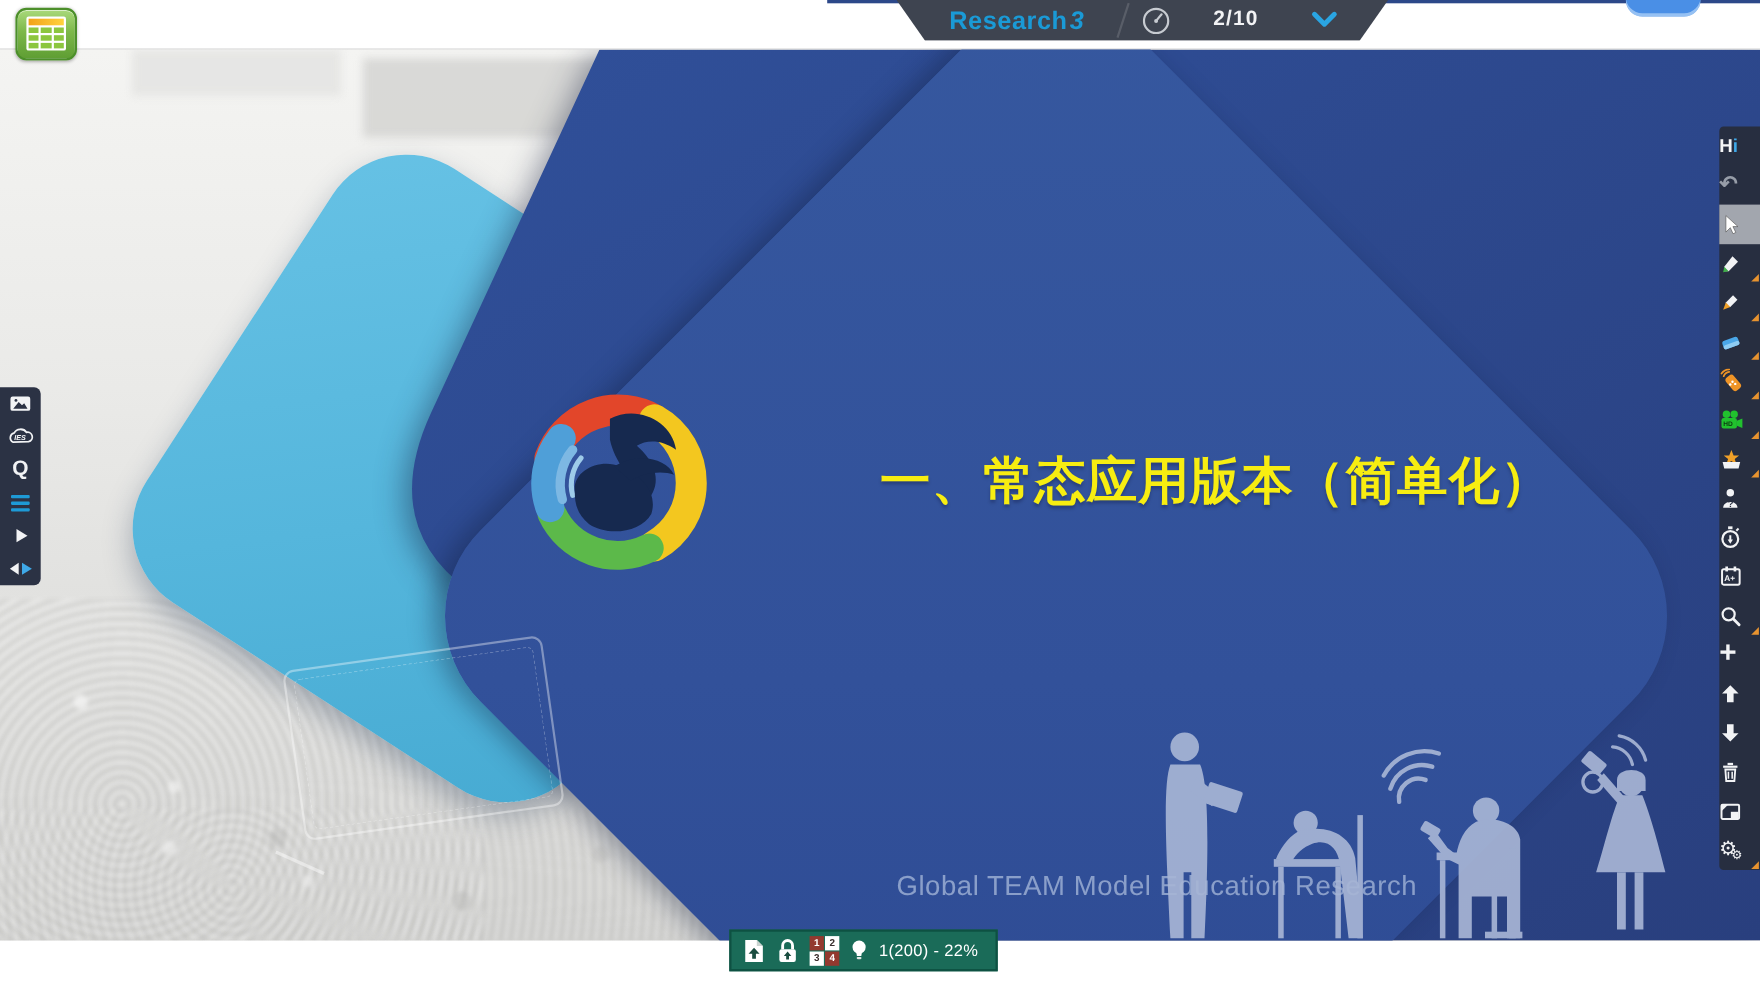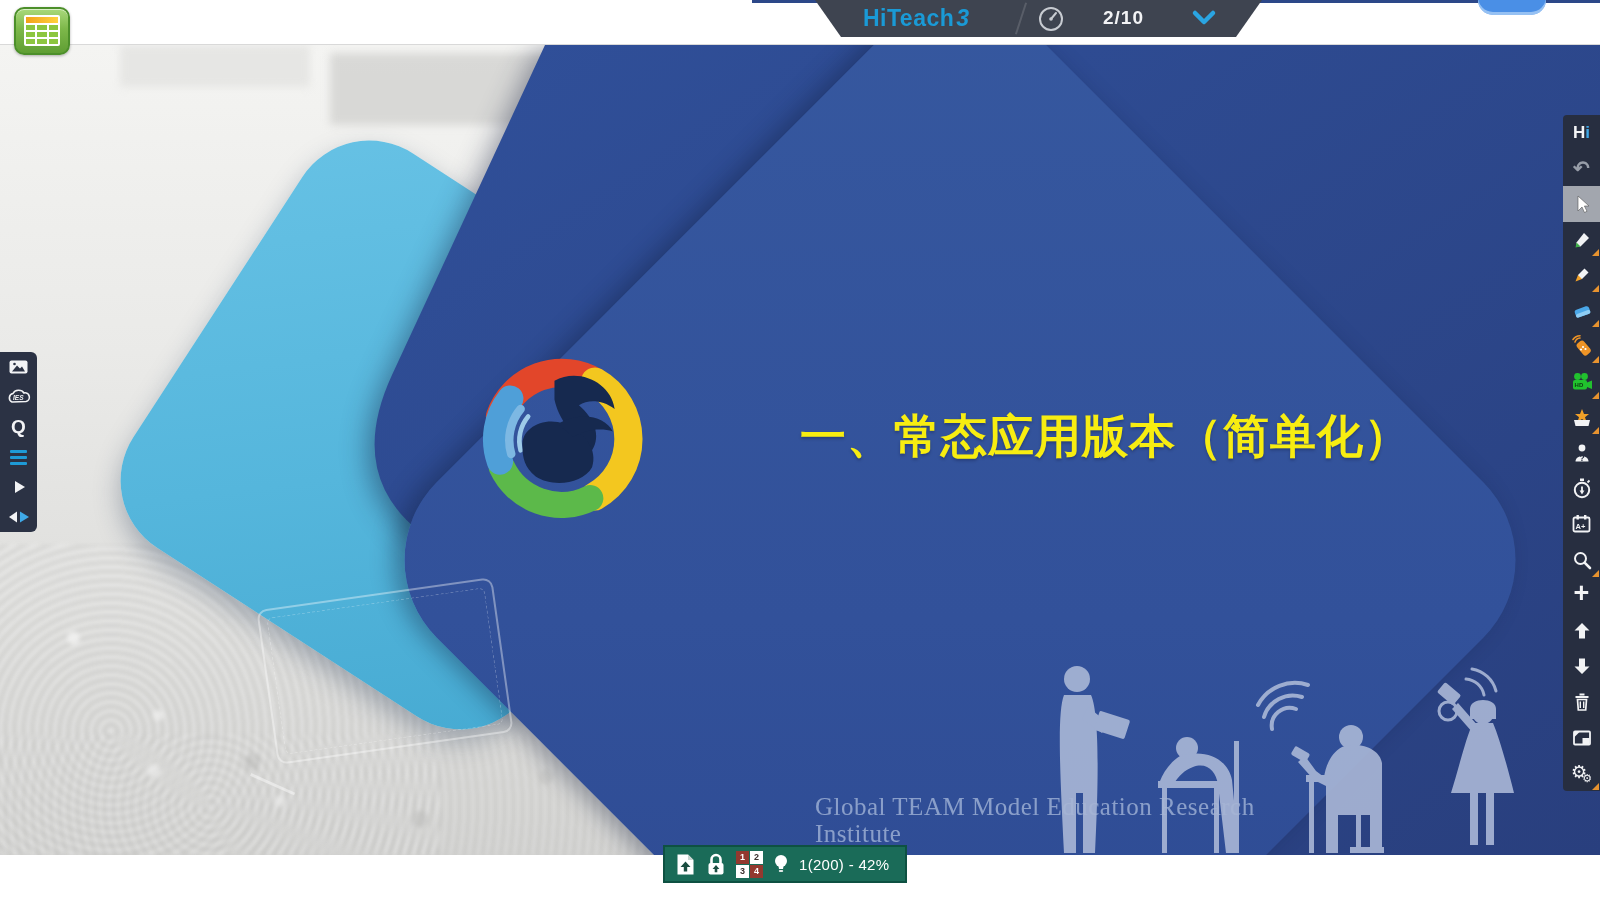--- a/index.html
+++ b/index.html
@@ -1,19 +1,19 @@
 <!DOCTYPE html>
 <html><head>
 <meta charset="utf-8">
 <style>
   html,body{margin:0;padding:0;background:#fff;overflow:hidden;}
   .stage{position:relative;width:1600px;height:900px;background:#ffffff;font-family:"Liberation Sans",sans-serif;overflow:hidden;}
 
   
-  .slide{position:absolute;left:0;top:45px;width:1600px;height:810px;overflow:hidden;background:linear-gradient(180deg,#f4f4f2 0%,#eaeae8 38%,#dfdfdd 68%,#d0d0ce 100%);box-shadow:0 -1px 0 rgba(0,0,0,.15);font-family:Liberation Serif, serif;}
+  .slide{position:absolute;left:0;top:45px;width:1600px;height:810px;overflow:hidden;background:linear-gradient(180deg,#f4f4f2 0%,#eaeae8 38%,#dfdfdd 68%,#d0d0ce 100%);box-shadow:0 -1px 0 rgba(0,0,0,.15);}
   .bblock{position:absolute;filter:blur(4px);opacity:.75;}
   .foliage{position:absolute;background:
      radial-gradient(circle at 22% 30%, rgba(255,255,255,.8) 0 6px, transparent 7px),
      radial-gradient(circle at 60% 70%, rgba(160,160,158,.5) 0 8px, transparent 9px),
      radial-gradient(circle at 40% 55%, rgba(255,255,255,.7) 0 5px, transparent 6px),
      radial-gradient(circle at 78% 35%, rgba(170,170,168,.45) 0 7px, transparent 8px),
      repeating-radial-gradient(circle at 30% 60%, rgba(255,255,255,.45) 0 4px, rgba(176,176,174,.35) 4px 9px);
      filter:blur(2px);opacity:.65;}
   .cyan-square{position:absolute;left:180px;top:155px;width:470px;height:470px;border-radius:80px;
      background:linear-gradient(140deg,#67c2e5 0%,#55b6dc 55%,#46aad2 100%);
@@ -43,21 +43,21 @@
 
   
   .grid-icon{position:absolute;left:14px;top:7px;width:56px;height:48px;border-radius:10px;background:linear-gradient(180deg,#a9d97b 0%,#7db84a 45%,#5f9e33 100%);border:2px solid #4c8f2a;box-shadow:inset 0 1px 0 rgba(255,255,255,.6),0 1px 3px rgba(0,0,0,.3);box-sizing:border-box;}
   .grid-icon .tbl{position:absolute;left:8px;top:6px;width:36px;height:31px;background:#fff;border-radius:2px;padding:2px;box-sizing:border-box;}
   .grid-icon .hdr{height:6px;background:linear-gradient(90deg,#f2a219,#ffd23e);margin-bottom:2px;}
   .grid-icon .cells{display:grid;grid-template-columns:repeat(3,1fr);grid-template-rows:repeat(3,1fr);gap:2px;height:19px;}
   .grid-icon .cells span{background:#8cc63f;display:block;}
 
   
   .right-bar{position:absolute;left:1563px;top:115px;width:37px;height:676px;background:#272e40;border-radius:4px 0 0 4px;display:flex;flex-direction:column;}
-  .rcell{position:relative;flex:1;display:flex;align-items:center;justify-content:center;}
+  .rcell{position:relative;flex:1;display:flex;align-items:center;justify-content:flex-start;}
   .rcell.sel{background:#a2a6ae;}
   .tri::after{content:"";position:absolute;right:1px;bottom:1px;border-left:7px solid transparent;border-bottom:7px solid #e8932f;}
   .hi-logo{font-size:17px;font-weight:bold;color:#f4f5f7;}
   .hi-logo .i{color:#3fa9e8;}
   .undo-glyph{font-size:20px;color:#979da8;font-weight:bold;line-height:1;}
   .plus-glyph{font-size:27px;color:#f2f3f5;font-weight:bold;line-height:1;margin-top:-3px;}
   .gear-glyph{font-size:18px;color:#f2f3f5;line-height:1;}
   .gear-glyph .small{font-size:11px;margin-left:-5px;vertical-align:-4px;display:inline-block;}
 
   .left-bar{position:absolute;left:0;top:352px;width:37px;height:180px;background:#2b3244;border-radius:0 6px 6px 0;display:flex;flex-direction:column;}
@@ -116,21 +116,20 @@
         <path d="M96,84 C120,70 146,76 154,92 C142,88 124,90 112,98 Z"></path>
       </g>
     </svg>
 
     <div class="slide-title">
       <div>一、常态应用版本（简单化）</div>
     </div>
 
     <div class="footer-text">
       <div>Global TEAM Model Education Research</div>
-      <div>Institute</div>
     </div>
 
     <svg class="silhouettes" width="510" height="202" viewBox="0 0 510 202">
       <g fill="#a7b5d5">
         <circle cx="57" cy="26" r="13"></circle>
         <path d="M44,42 C37,60 40,120 44,200 L56,200 L56,140 L63,140 L63,200 L75,200 C79,120 79,60 71,42 Z"></path>
         <path d="M68,54 L88,70 L82,80 L62,66 Z"></path>
         <rect x="76" y="62" width="32" height="20" rx="2" transform="rotate(18 92 72)"></rect>
         <rect x="138" y="128" width="66" height="7"></rect>
         <rect x="142" y="135" width="5" height="65"></rect>
@@ -179,21 +178,21 @@
           <span></span>
           <span></span>
           <span></span>
           <span></span>
           <span></span>
         </div>
     </div>
   </div>
 
   <div class="topbar">
-    <div class="brand"><span>HiTeach</span><span class="suf">3</span></div>
+    <div class="brand"><span>Research</span><span class="suf">3</span></div>
     <div class="tb-sep"></div>
     <svg class="tb-clock" width="28" height="28" viewBox="0 0 28 28">
       <circle cx="14" cy="14" r="11" fill="none" stroke="#c7cbd1" stroke-width="2"></circle>
       <path d="M14,14 L19,8" stroke="#c7cbd1" stroke-width="2" stroke-linecap="round"></path>
       <circle cx="14" cy="14" r="1.8" fill="#c7cbd1"></circle>
     </svg>
     <div class="tb-page">2/10</div>
     <svg class="tb-chevron" width="26" height="18" viewBox="0 0 26 18">
       <polyline points="4,4 13,13 22,4" fill="none" stroke="#2aa5e2" stroke-width="4.5" stroke-linecap="round" stroke-linejoin="round"></polyline>
     </svg>
@@ -370,16 +369,16 @@
       <span class="on">1</span>
       <span class="off">2</span>
       <span class="off">3</span>
       <span class="on">4</span>
     </div>
     <svg width="18" height="23" viewBox="0 0 18 23">
       <circle cx="9" cy="8" r="6" fill="#fff"></circle>
       <path d="M6.5,13 L11.5,13 L11,16 L7,16 Z" fill="#fff"></path>
       <rect x="6.8" y="17" width="4.4" height="2" rx="1" fill="#dfe8e5"></rect>
     </svg>
-    <span class="status-text">1(200) - 42%</span>
+    <span class="status-text">1(200) - 22%</span>
   </div>
 
 </div>
 
 </body></html>

